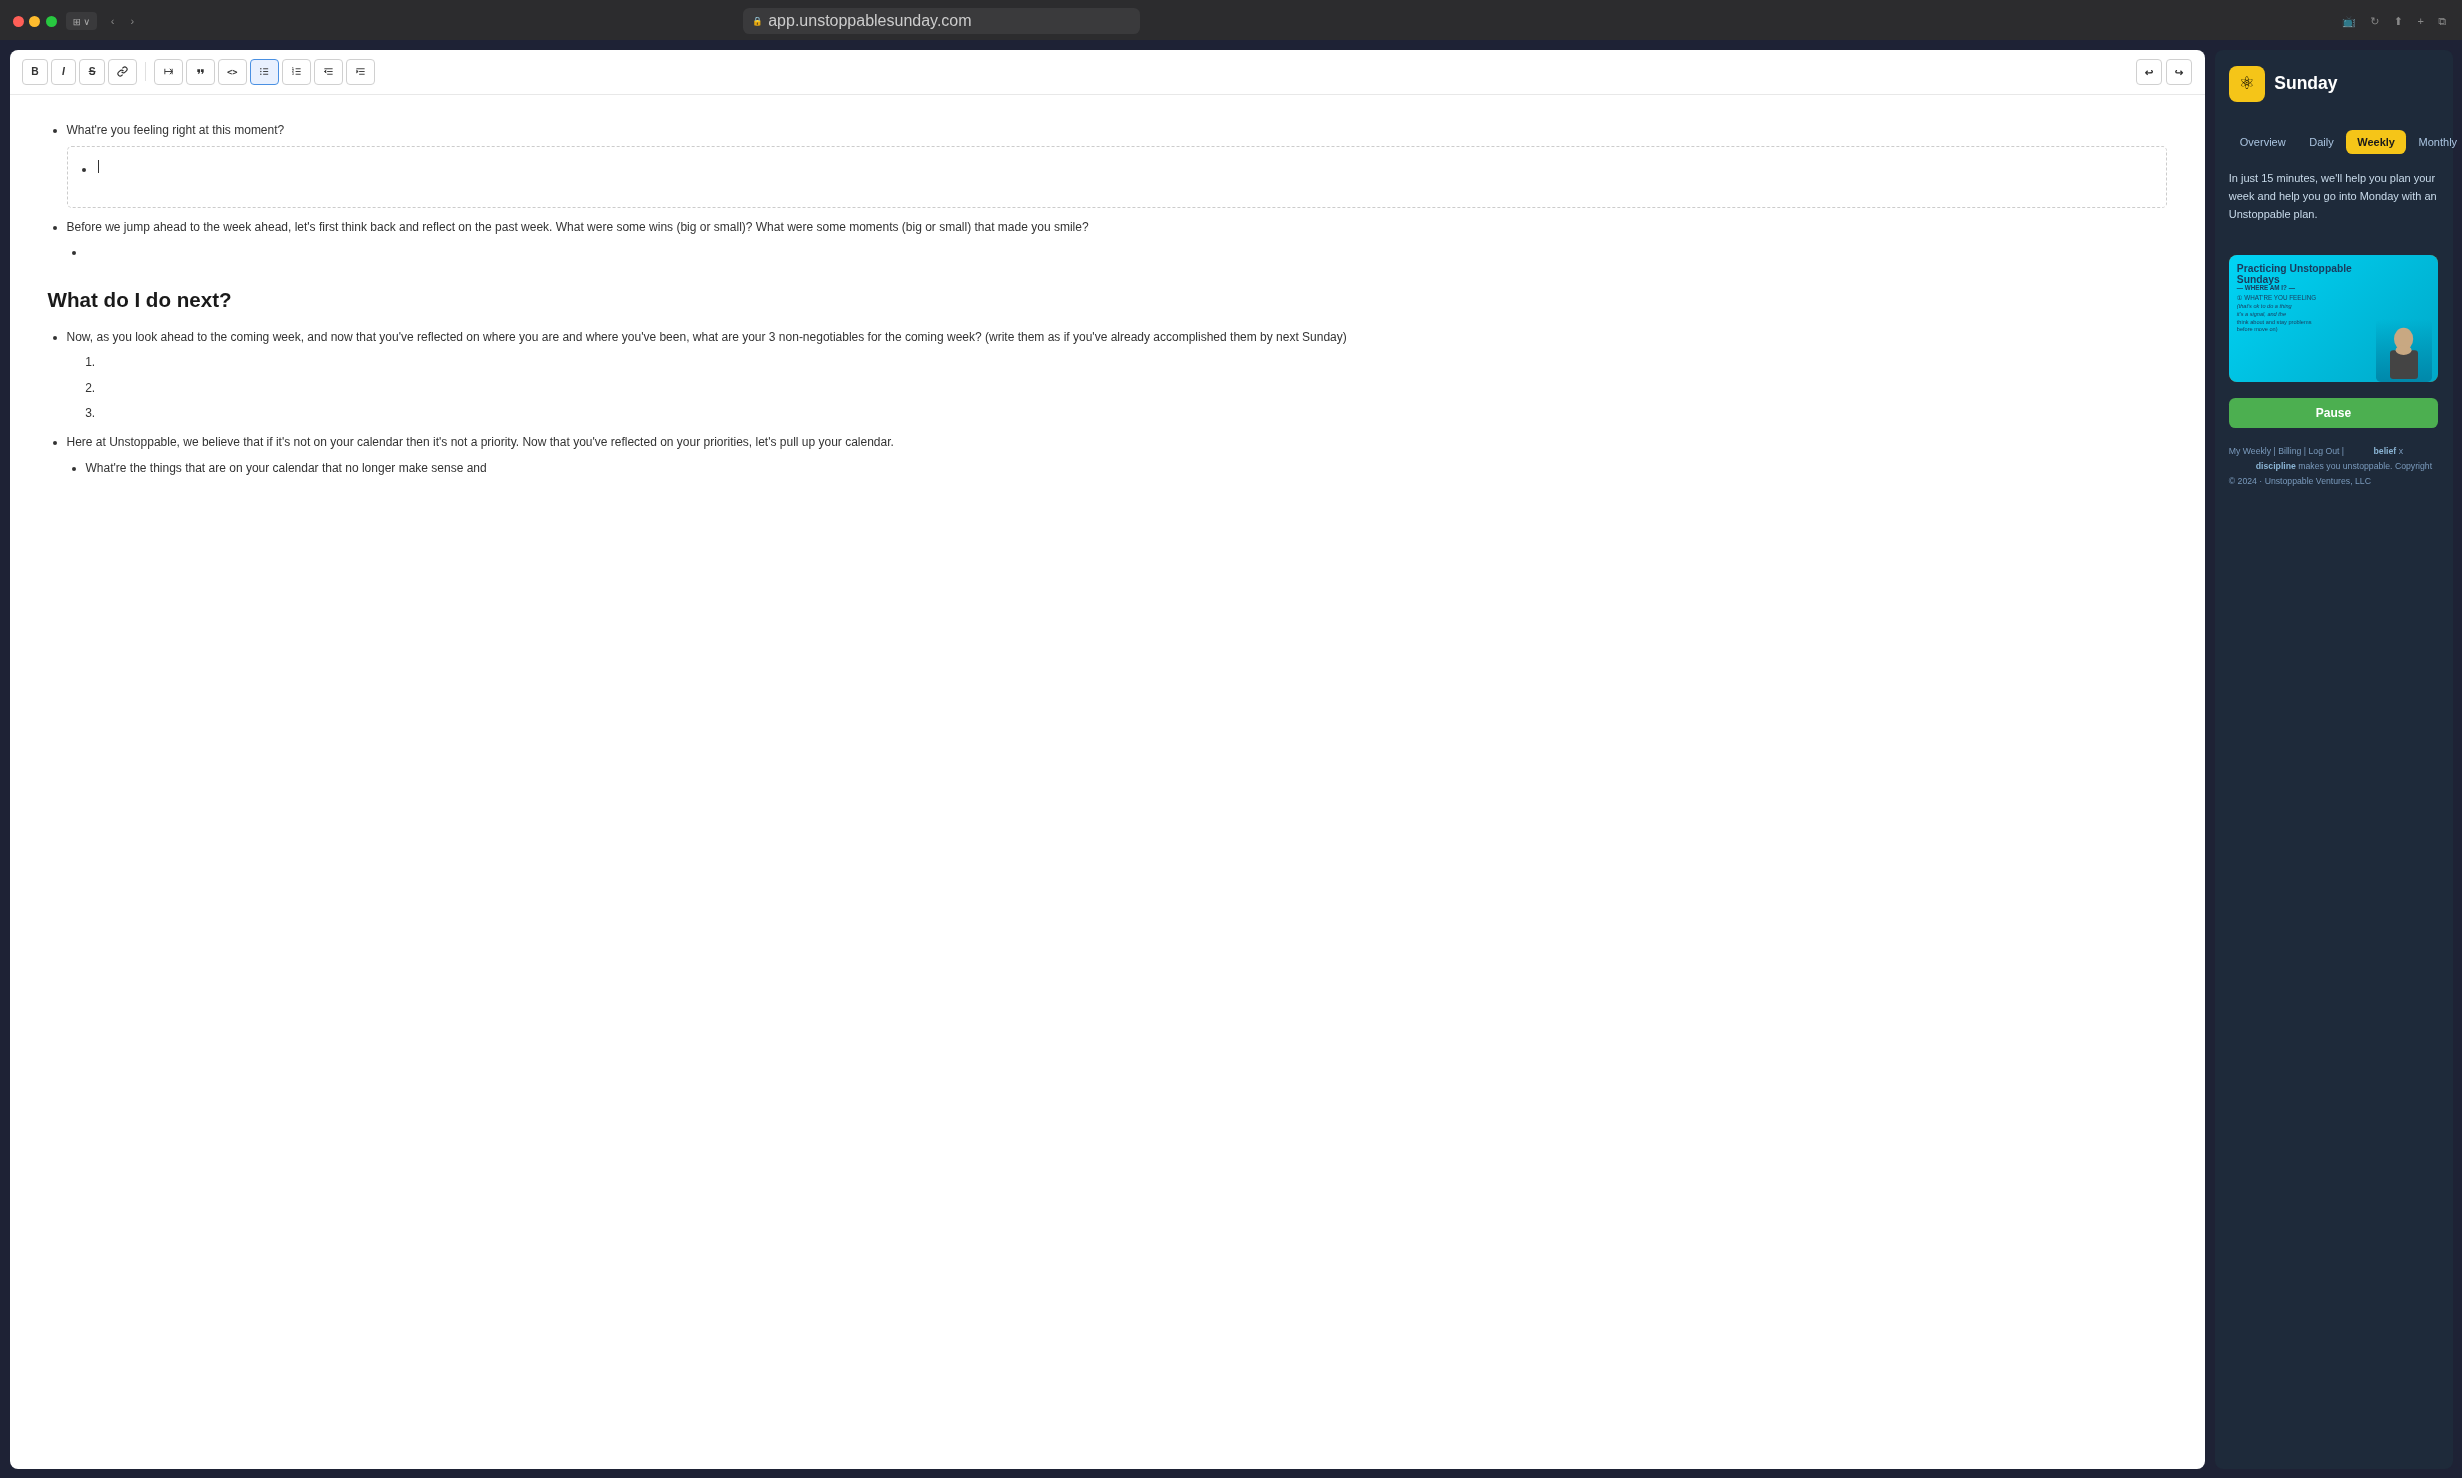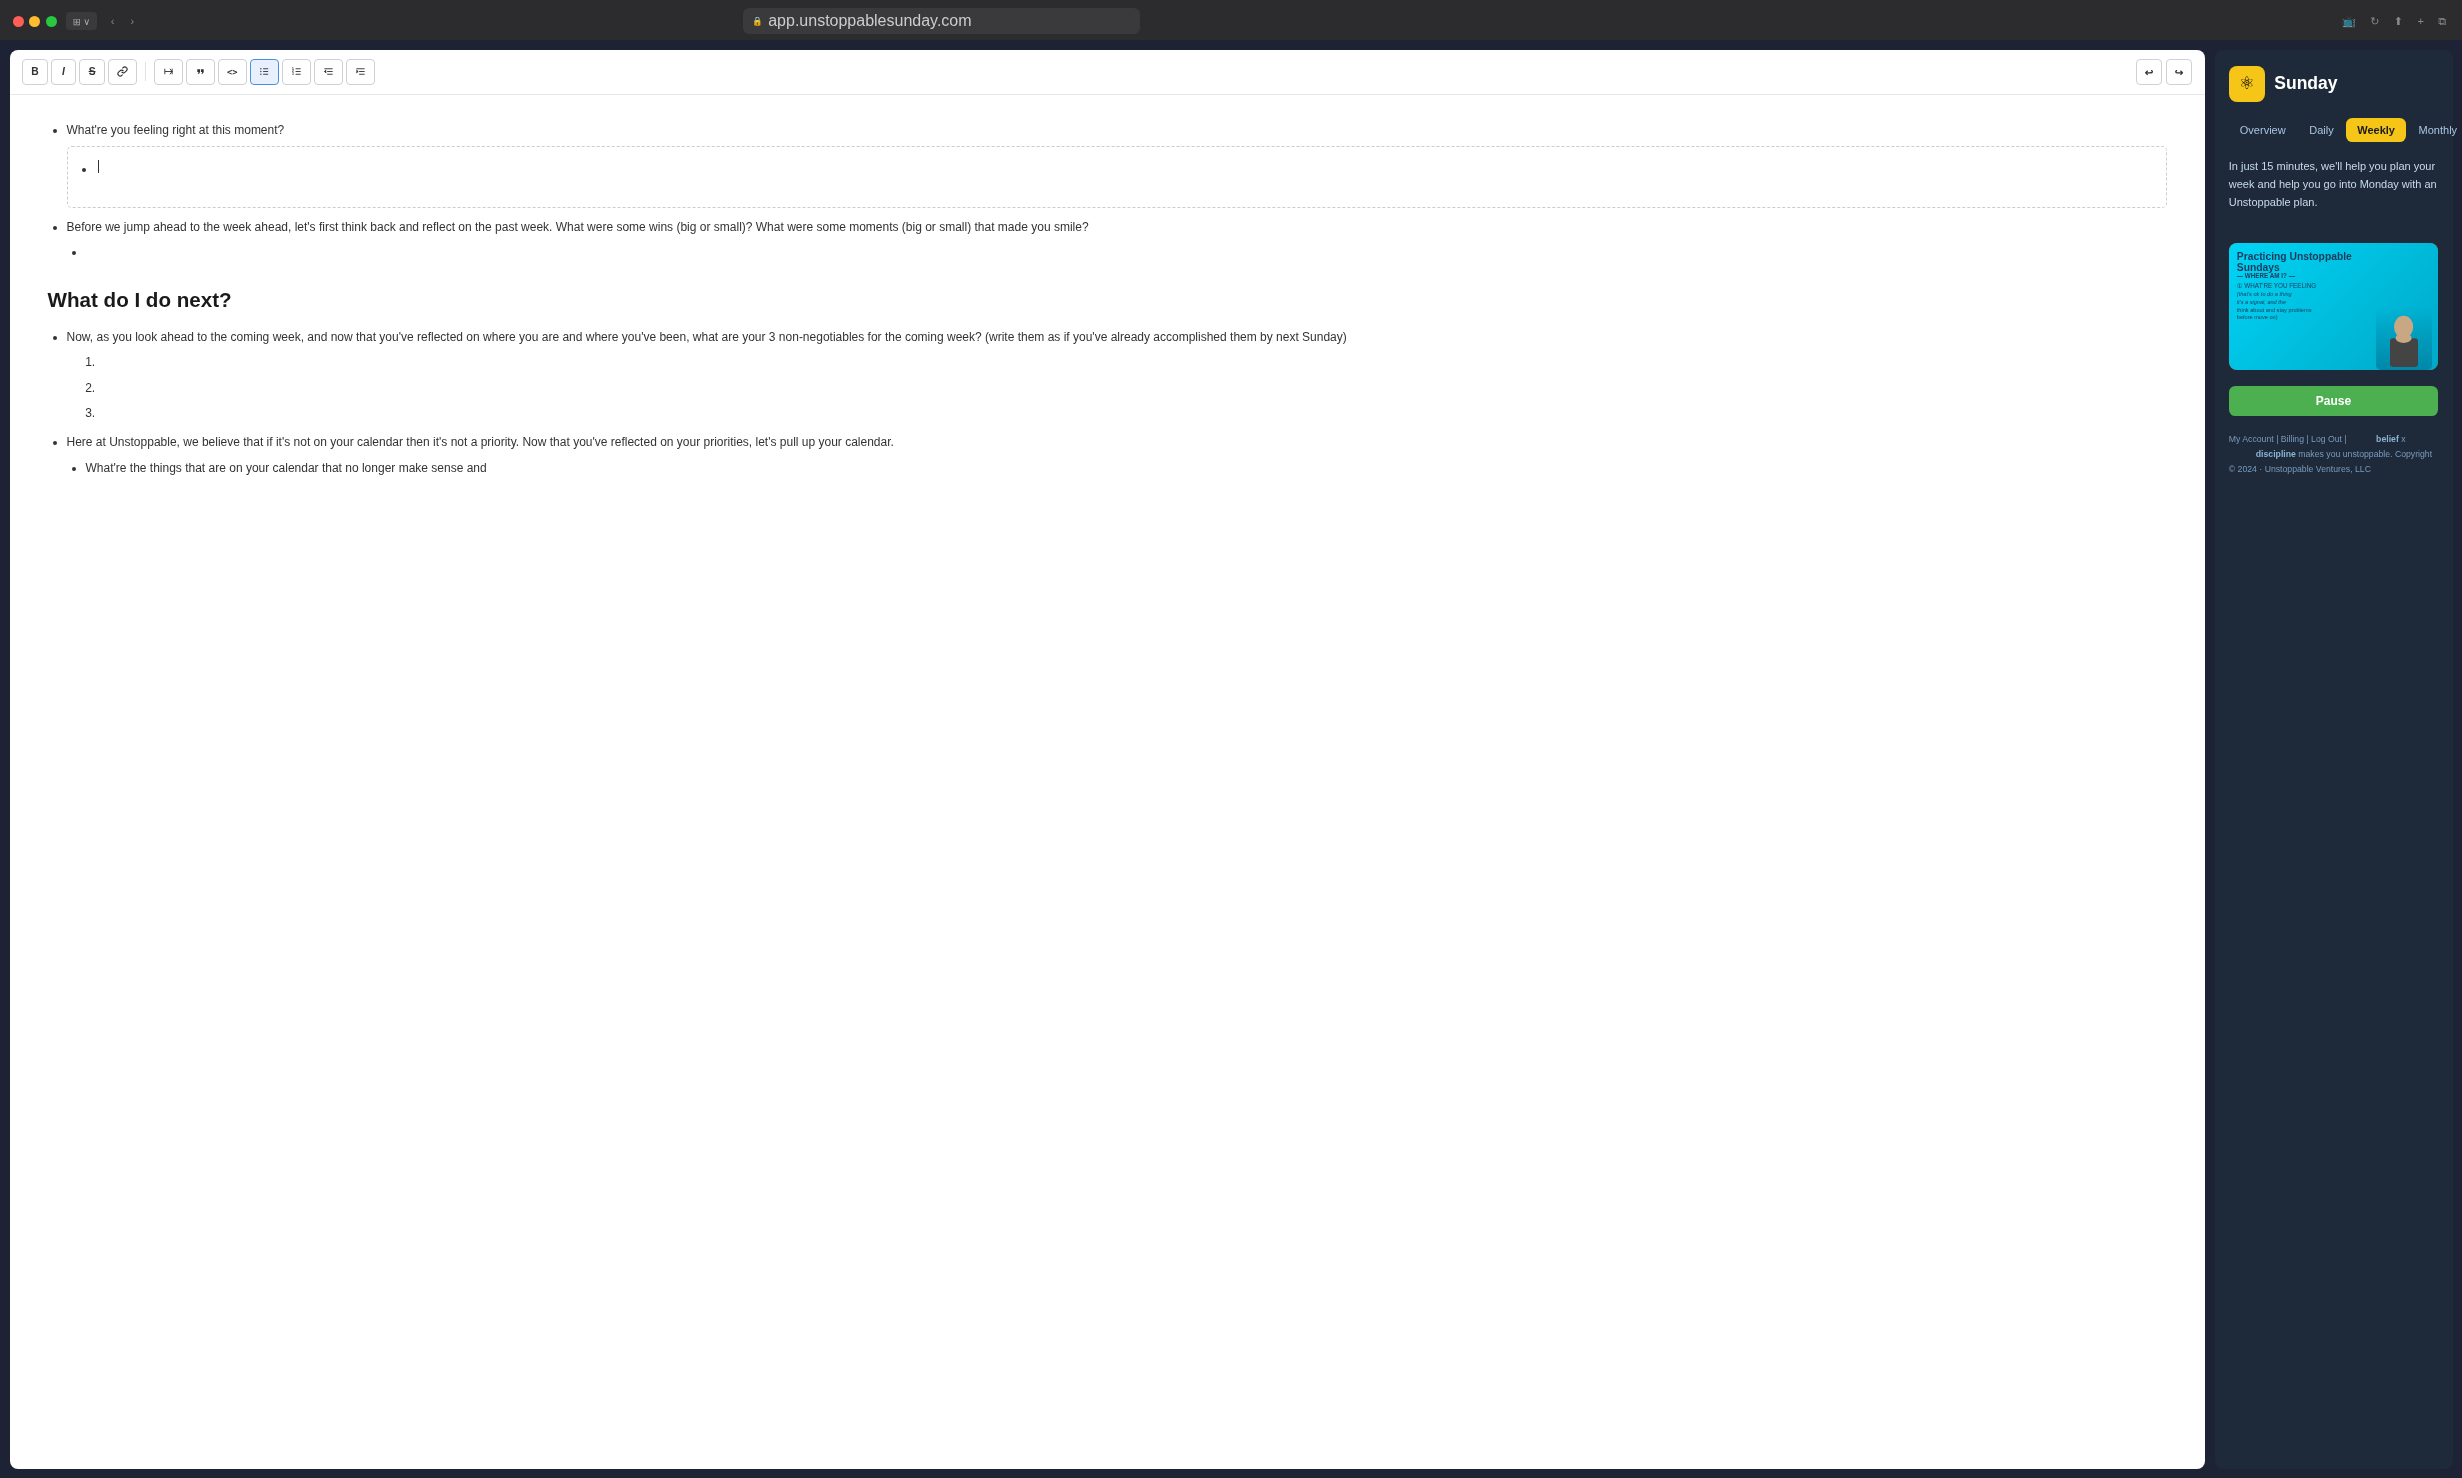--- a/index.html
+++ b/index.html
@@ -289,20 +289,21 @@
 
     .nav-tab {
       padding: 6.3px 11px;
       border-radius: 6.3px;
       font-size: 11px;
       cursor: pointer;
       color: #aac4e0;
       border: none;
       background: none;
       font-weight: 500;
+      margin-top: 12px;
     }
 
     .nav-tab.active {
       background: #f5c518;
       color: #1a1a1a;
       font-weight: 600;
     }
 
     .sidebar-description {
       font-size: 11px;
@@ -574,21 +575,21 @@
             <rect x="10" y="34" width="35" height="36" rx="4" fill="#444"></rect>
             <ellipse cx="27" cy="34" rx="10" ry="6" fill="#c8a882"></ellipse>
           </svg>
         </div>
       </div>
     </div>
 
     <button class="pause-btn">Pause</button>
 
     <div class="sidebar-footer">
-      <a href="#">My Account</a>
+      <a href="#">My Weekly</a>
       <span> | </span>
       <a href="#">Billing</a>
       <span> | </span>
       <a href="#">Log Out</a>
       <span> | </span>
       <span>
         <strong class="footer-brand">belief</strong>
         <span> x </span>
         <strong class="footer-brand">discipline</strong>
         <span> makes you unstoppable. Copyright © 2024 · Unstoppable Ventures, LLC</span>

